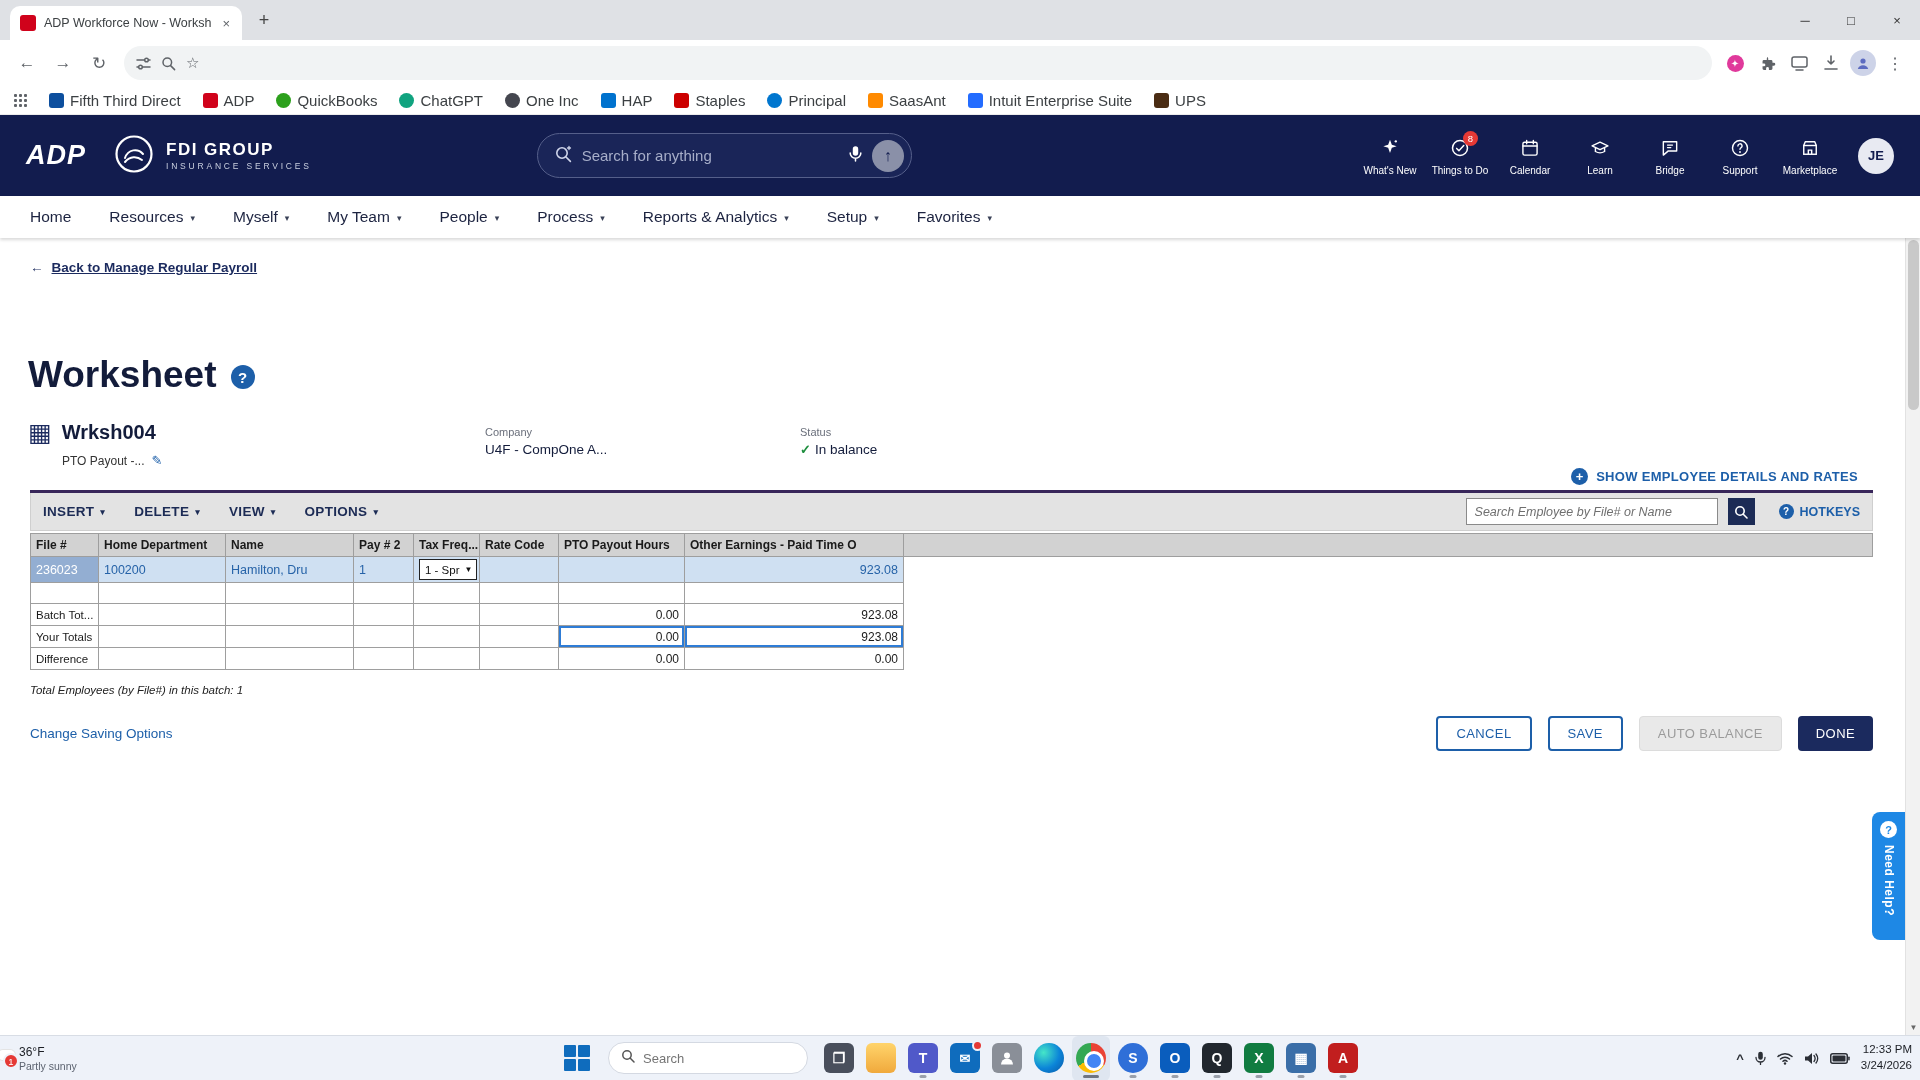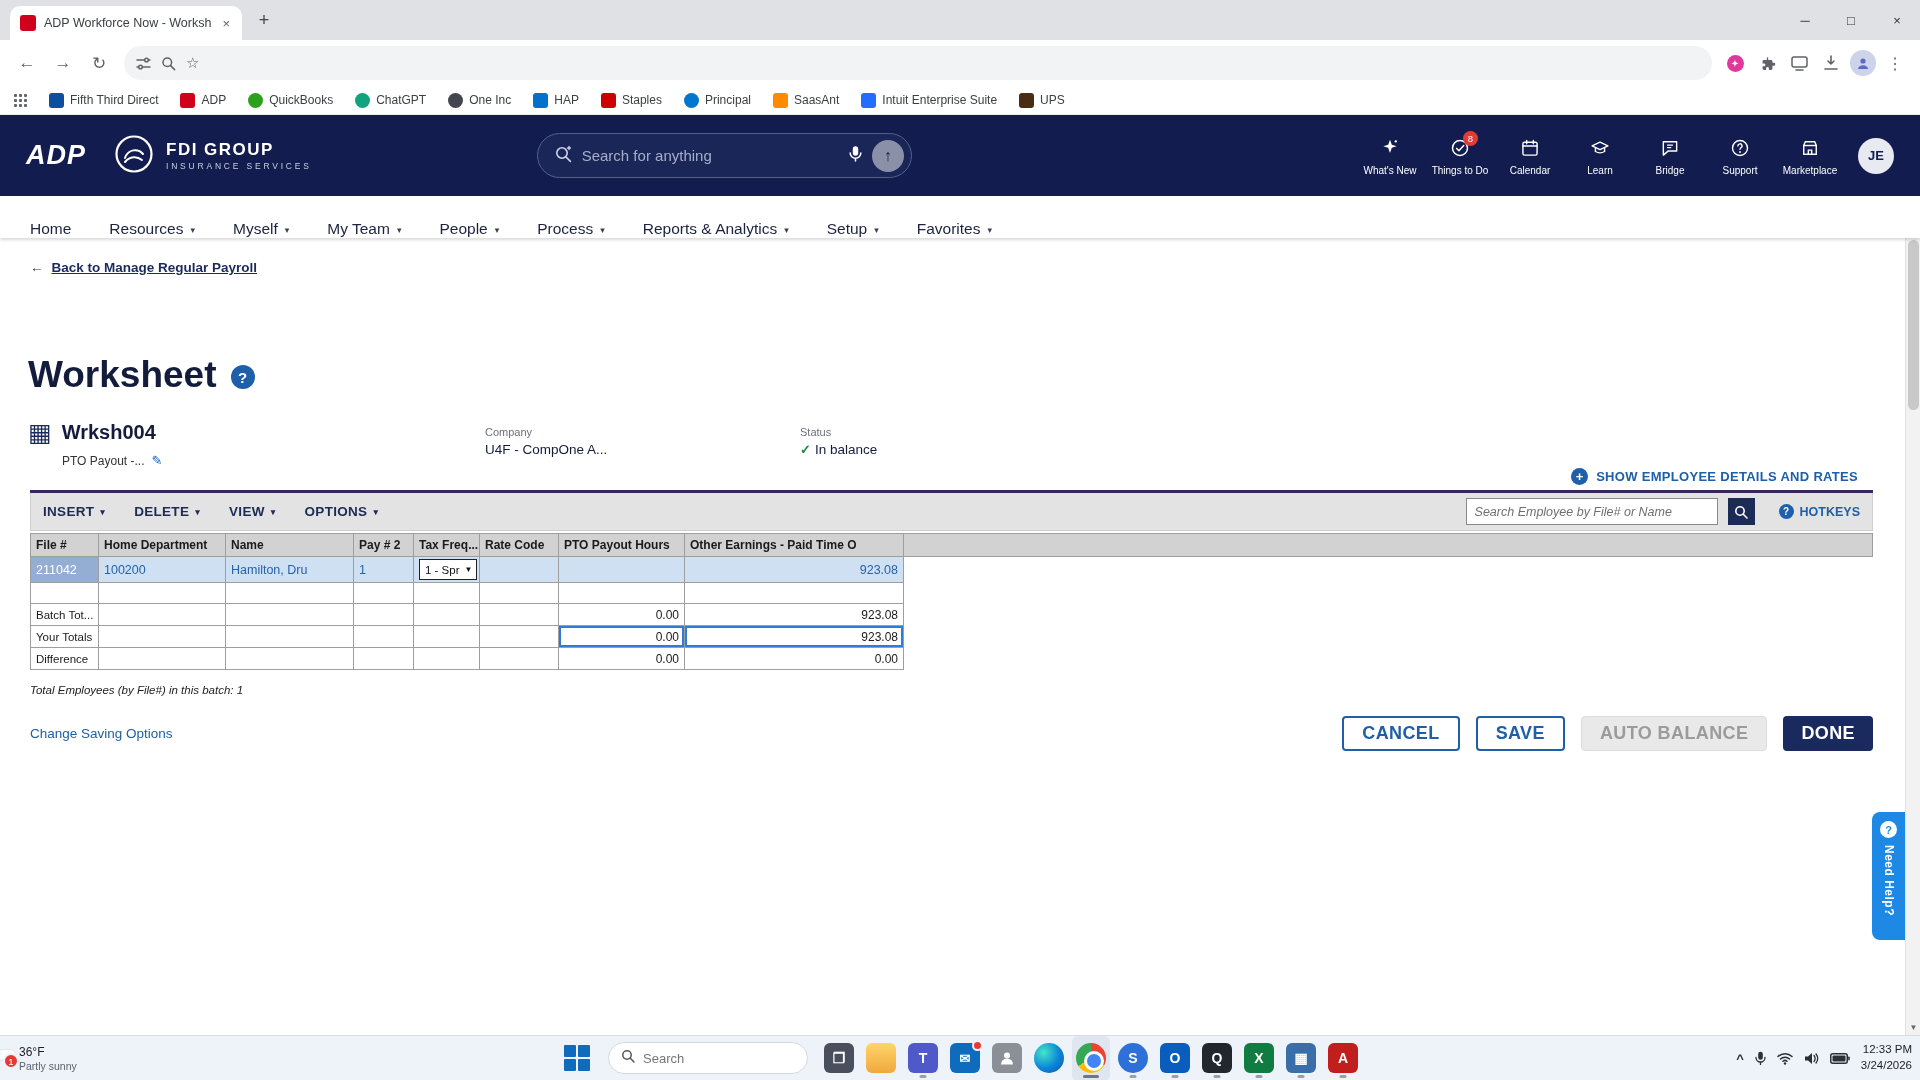--- a/index.html
+++ b/index.html
@@ -21,21 +21,21 @@
   .urlbar{height:46px;background:#fff;display:flex;align-items:center;padding:0 10px;gap:2px;flex:none}
   .nav-btn{width:34px;height:34px;border-radius:50%;display:flex;align-items:center;justify-content:center;font-size:17px;color:#5f6368}
   .omnibox{flex:1;height:34px;background:#f1f3f4;border-radius:17px;display:flex;align-items:center;padding:0 10px 0 12px;gap:10px;margin:0 6px}
   .url-text{flex:1;font-size:14px;color:#202124;white-space:nowrap;overflow:hidden}
   .omni-ic{color:#5f6368;display:flex;align-items:center;font-size:15px}
   .bar-ic{width:30px;display:flex;align-items:center;justify-content:center;color:#5f6368;font-size:16px;flex:none}
   .pink-ic{width:17px;height:17px;border-radius:50%;background:#e0399b;display:flex;align-items:center;justify-content:center;color:#fff;font-size:10px}
   .chrome-avatar{width:26px;height:26px;border-radius:50%;background:#cdd3e8;display:flex;align-items:center;justify-content:center}
 
   
-  .bookmarks{height:29px;background:#fff;display:flex;align-items:center;gap:22px;padding:0 14px;font-size:12px;color:#3c4043;flex:none;border-bottom:1px solid #ececec}
+  .bookmarks{height:29px;background:#fff;display:flex;align-items:center;gap:22px;padding:0 14px;font-size:15px;color:#3c4043;flex:none;border-bottom:1px solid #ececec}
   .bm{display:flex;align-items:center;gap:6px;white-space:nowrap}
   .fav{width:15px;height:15px;border-radius:3px;flex:none}
   .f1{background:#0d4f9e}.f2{background:#d0021b}.f3{background:#2ca01c;border-radius:50%}.f4{background:#10a37f;border-radius:50%}
   .f5{background:#44464f;border-radius:50%}.f6{background:#0072ce}.f7{background:#cc0000}.f8{background:#0076cf;border-radius:50%}
   .f9{background:#ff8a00}.f10{background:#236cff}.f11{background:#4a2c13}
   .apps-grid{display:grid;grid-template-columns:3px 3px 3px;gap:2px}
   .apps-grid i{width:3px;height:3px;background:#5f6368;border-radius:1px;display:block}
 
   
   .adp-header{height:81px;background:#121c4e;display:flex;align-items:center;padding:0 26px;color:#fff;flex:none}
@@ -46,21 +46,21 @@
   .hdr-search{width:375px;height:45px;margin-left:225px;border:1px solid #555f8a;background:#1a2558;border-radius:23px;display:flex;align-items:center;gap:10px;padding:0 7px 0 16px}
   .hdr-search input{flex:1;background:transparent;border:none;outline:none;color:#e8eaf2;font-size:15px;font-family:inherit;min-width:0}
   .hdr-search input::placeholder{color:#a7aec9}
   .go-btn{width:32px;height:32px;border-radius:50%;background:#8a90a8;display:flex;align-items:center;justify-content:center;color:#121c4e;font-size:16px;font-weight:bold;flex:none}
   .hdr-menu{margin-left:auto;display:flex;align-items:flex-start;gap:6px}
   .hdr-item{width:64px;display:flex;flex-direction:column;align-items:center;gap:5px;font-size:10px;color:#fff;position:relative;text-align:center;padding-top:3px}
   .hdr-badge{position:absolute;top:-4px;right:14px;min-width:15px;height:15px;border-radius:8px;background:#e53935;color:#fff;font-size:9.5px;display:flex;align-items:center;justify-content:center;padding:0 3px}
   .hdr-avatar{width:36px;height:36px;border-radius:50%;background:#e8eaf2;color:#121c4e;display:flex;align-items:center;justify-content:center;font-weight:bold;font-size:13px;margin-left:16px;align-self:center;flex:none}
 
   
-  .sitenav{height:42px;background:#fff;box-shadow:0 2px 3px rgba(0,0,0,.15);display:flex;align-items:flex-end;gap:38px;padding:0 30px;flex:none;position:relative;z-index:3}
+  .sitenav{height:42px;background:#fff;box-shadow:0 2px 3px rgba(0,0,0,.15);display:flex;align-items:center;gap:38px;padding:0 30px;flex:none;position:relative;z-index:3}
   .nav-item{font-size:15.5px;color:#1c2340;display:flex;align-items:center;gap:7px}
   .nav-caret{font-size:9px;color:#3a4157;margin-top:2px}
 
   
   .content{flex:1;background:#fff;position:relative;overflow:hidden}
   .back-link{position:absolute;left:30px;top:22px;font-size:13.5px;font-weight:bold;color:#1b2a5e;display:flex;align-items:center;gap:8px}
   .back-link .lbl{text-decoration:underline}
   .page-title{position:absolute;left:28px;top:116px;font-size:37px;font-weight:800;color:#131c3b;display:flex;align-items:center;gap:14px}
   .title-help{width:24px;height:24px;border-radius:50%;background:#1d5fa9;color:#fff;font-size:15px;font-weight:bold;display:flex;align-items:center;justify-content:center;margin-top:4px}
   .ws-id-row{position:absolute;left:28px;top:182px;display:flex;align-items:center;gap:10px}
@@ -100,21 +100,21 @@
   .sp .tc{height:21px;background:#fff}
   .tot .tc{height:22px;background:#fff;font-size:12px}
   .tot .lab{font-size:11.5px}
   .num{justify-content:flex-end}
   .hl{box-shadow:inset 0 0 0 2px #2e7cd6}
   .tax-select{height:21px;background:#fff;border:1.5px solid #222;display:flex;align-items:center;gap:5px;padding:0 4px 0 5px;font-size:11.5px;color:#111}
   .tax-caret{font-size:8px;color:#111}
   .tbl-note{margin-top:14px;font-size:11.5px;font-style:italic;color:#222}
 
   .actions{position:absolute;right:47px;top:478px;display:flex;gap:16px}
-  .btn{height:35px;border-radius:4px;font-size:18px;font-weight:bold;display:flex;align-items:center;justify-content:center;padding:0 18px;letter-spacing:.4px}
+  .btn{height:35px;border-radius:4px;font-size:13px;font-weight:normal;display:flex;align-items:center;justify-content:center;padding:0 18px;letter-spacing:.4px}
   .btn-outline{border:2px solid #1d5fa9;color:#1d5fa9;background:#fff}
   .btn-disabled{background:#e9e9e9;color:#9b9b9b;border:1px solid #dcdcdc}
   .btn-primary{background:#1b2a5e;color:#fff;border:none}
   .change-saving{position:absolute;left:30px;top:488px;font-size:13.5px;color:#1d5fa9}
 
   .need-help{position:absolute;right:15px;top:574px;width:33px;height:128px;background:#1e88e5;border-radius:8px 0 0 8px;display:flex;flex-direction:column;align-items:center;padding-top:9px;gap:7px}
   .nh-circle{width:17px;height:17px;border-radius:50%;background:#fff;color:#1e88e5;font-size:11px;font-weight:bold;display:flex;align-items:center;justify-content:center}
   .nh-text{writing-mode:vertical-rl;font-size:12px;font-weight:bold;color:#fff;letter-spacing:.5px}
 
   .vscroll{position:absolute;right:0;top:0;bottom:0;width:15px;background:#f2f2f2;border-left:1px solid #e2e2e2}
@@ -491,21 +491,21 @@
           <div class="tc c1">Home Department</div>
           <div class="tc c2">Name</div>
           <div class="tc c3">Pay # 2</div>
           <div class="tc c4">Tax Freq...</div>
           <div class="tc c5">Rate Code</div>
           <div class="tc c6">PTO Payout Hours</div>
           <div class="tc c7">Other Earnings - Paid Time O</div>
           <div class="tc cfill"></div>
         </div>
         <div class="trow er">
-          <div class="tc c0">211042</div>
+          <div class="tc c0">236023</div>
           <div class="tc c1">100200</div>
           <div class="tc c2">Hamilton, Dru</div>
           <div class="tc c3">1</div>
           <div class="tc c4">
             <span class="tax-select">
               <span>1 - Spr</span>
               <span class="tax-caret">▼</span>
             </span>
           </div>
           <div class="tc c5"></div>

